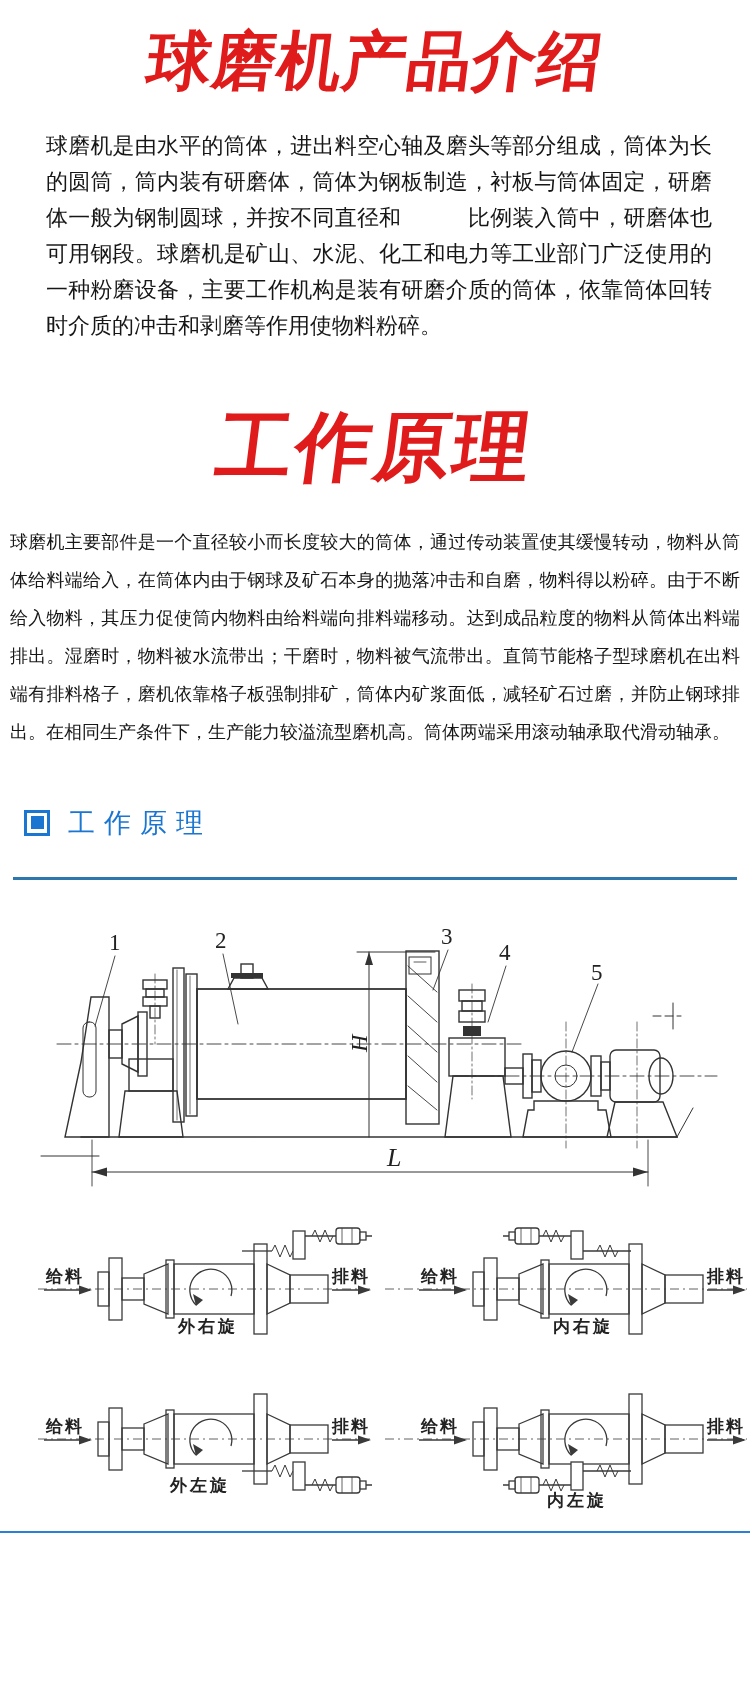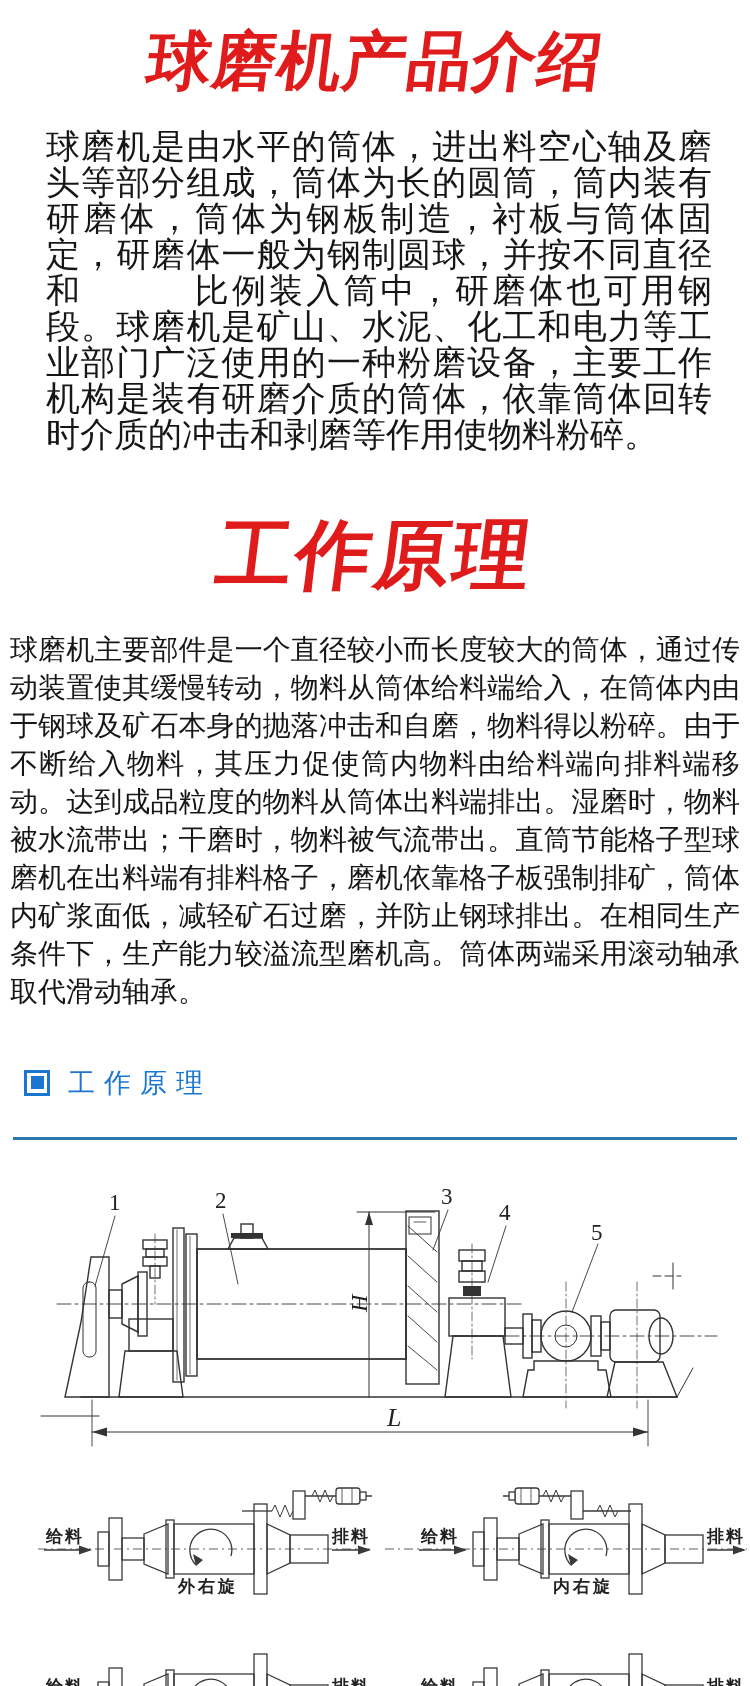--- a/index.html
+++ b/index.html
@@ -9,22 +9,22 @@
   }
   .red-title{
     color:#e01b1b;font-weight:800;text-align:center;
     transform:skewX(-7deg);line-height:1.12;margin:0;
   }
   .t1{font-size:64px;margin-top:26px;letter-spacing:1px;}
   .t2{font-size:76px;margin-top:60px;letter-spacing:3px;}
   .para{
     color:#161616;text-align:justify;font-weight:500;margin:0;
   }
-  .p1{font-size:34px;line-height:36px;margin:30px 38px 0 46px;}
-  .p2{font-size:28px;line-height:38px;margin:34px 10px 0 10px;}
+  .p1{font-size:22px;line-height:36px;margin:30px 38px 0 46px;}
+  .p2{font-size:18px;line-height:38px;margin:34px 10px 0 10px;}
   .sec{display:flex;align-items:center;gap:18px;margin:54px 0 0 24px;}
   .sec-icon{
     width:26px;height:26px;border:3px solid #1b76d2;box-sizing:border-box;
     display:flex;align-items:center;justify-content:center;flex:0 0 auto;
   }
   .sec-icon-inner{width:13px;height:13px;background:#1b76d2;}
   .sec-text{color:#1b76d2;font-size:27px;letter-spacing:9px;font-weight:500;}
   hr.mid{border:none;border-top:3px solid #2e77ad;margin:36px 13px 0 13px;}
   hr.bottom{border:none;border-top:2px solid #2b7fd4;margin:8px 0 0 0;}
   .diagram-wrap{margin:14px 0 0 25px;}

